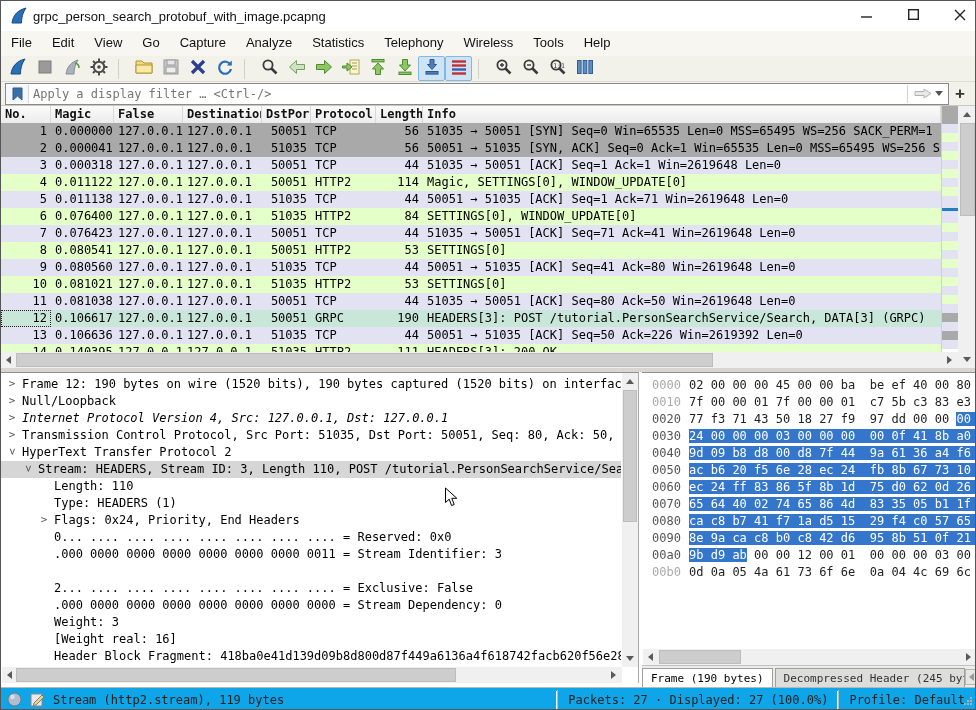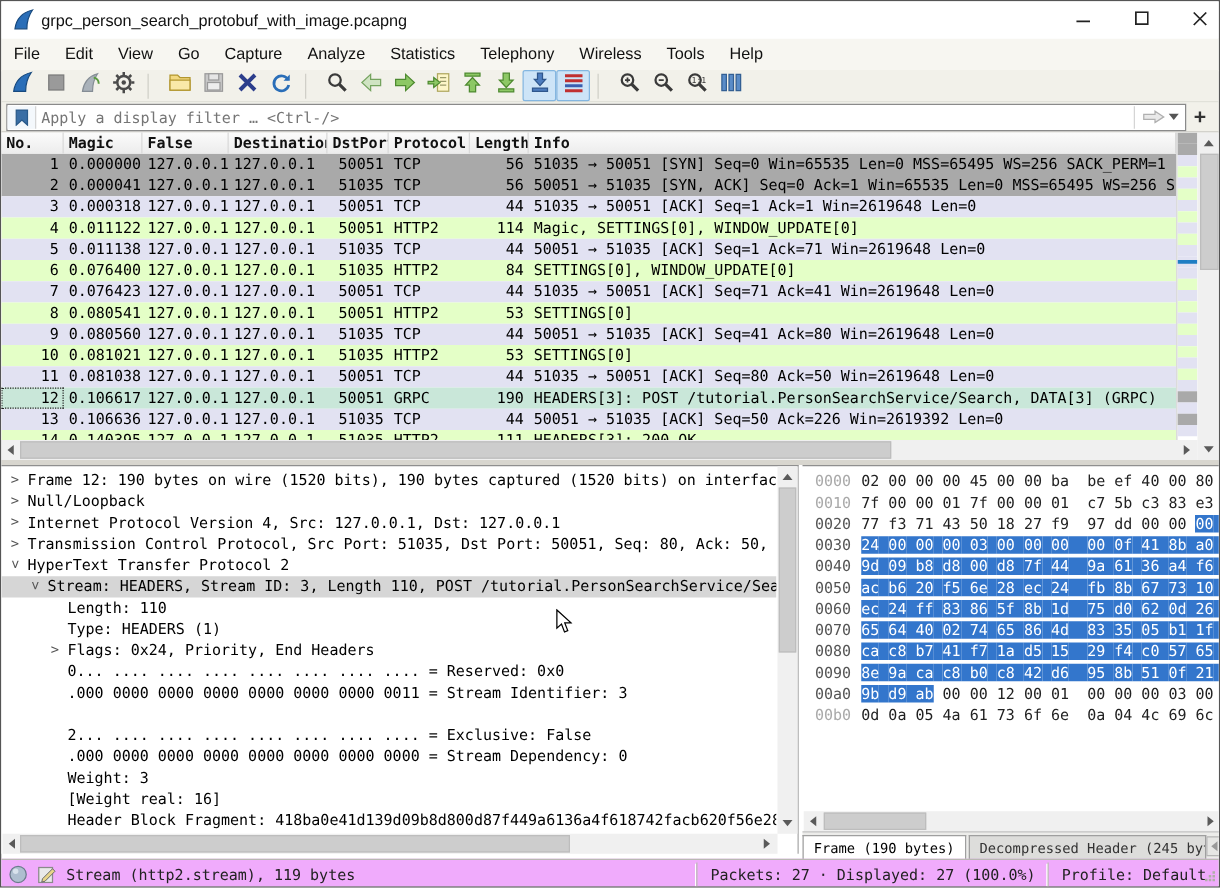--- a/index.html
+++ b/index.html
@@ -84,21 +84,21 @@
   
   .tabbar{left:641px;top:664px;width:335px;height:22px;background:#ececea;border-top:1px solid #c2c2c2;display:flex;align-items:flex-end;}
   .tab{height:20px;box-sizing:border-box;border:1px solid #9f9f9f;border-bottom:none;padding:3px 8px 0 8px;
     font-family:var(--mono);font-size:11px;white-space:pre;overflow:hidden;flex:none;}
   .tab.active{background:#fff;color:#000;}
   .tab.inactive{background:#dddddb;color:#333;margin-left:2px;}
   .tabarrows{margin-left:auto;display:flex;gap:2px;padding:0 3px 3px 0;}
   .tabarrowbtn{width:12px;height:14px;position:relative;background:#e6e6e4;border:1px solid #b5b5b5;}
 
   
-  .statusbar{left:0;top:686px;width:100%;height:24px;background:#f0abfc;border-top:1px solid #b9b8b2;
+  .statusbar{left:0;top:686px;width:100%;height:24px;background:#0ea5e9;border-top:1px solid #b9b8b2;
     display:flex;align-items:center;font-family:var(--mono);font-size:12px;color:#222;box-sizing:border-box;}
   .stleft{display:flex;align-items:center;gap:8px;padding-left:6px;flex:1;overflow:hidden;white-space:pre;}
   .stsec{border-left:1px solid #bcbcb6;box-shadow:-2px 0 0 -1px #fff;padding:3px 10px;white-space:pre;flex:none;}
   .grip{position:absolute;right:2px;bottom:2px;}
 
   .cursor{left:443px;top:486px;pointer-events:none;}
 </style>
 </head>
 <body>
 
@@ -363,21 +363,21 @@
     <span class="arr lf" style="left:5px;top:4px;"></span>
     <div class="sbthumb abs" style="left:15px;top:1px;width:697px;height:14px;"></div>
     <span class="arr rt" style="left:946px;top:4px;"></span>
   </div>
 
   <div class="abs splitter"></div>
 
   <div class="abs detailpane" id="detailpane">
       <div class="drow" style="top: 3px;"><span class="exp" style="left: 6px;">&gt;</span><span class="dtext" style="left: 21px;">Frame 12: 190 bytes on wire (1520 bits), 190 bytes captured (1520 bits) on interface</span></div>
       <div class="drow" style="top: 20px;"><span class="exp" style="left: 6px;">&gt;</span><span class="dtext" style="left: 21px; text-align: center;">Null/Loopback</span></div>
-      <div class="drow" style="top: 37px;"><span class="exp" style="left: 6px;">&gt;</span><span class="dtext" style="left: 21px;">Internet Protocol Version 4, Src: 127.0.0.1, Dst: 127.0.0.1</span></div>
+      <div class="drow" style="top: 37px;"><span class="exp" style="left: 6px;">&gt;</span><span class="dtext" style="left: 21px; font-style: italic;">Internet Protocol Version 4, Src: 127.0.0.1, Dst: 127.0.0.1</span></div>
       <div class="drow" style="top: 54px;"><span class="exp" style="left: 6px;">&gt;</span><span class="dtext" style="left: 21px;">Transmission Control Protocol, Src Port: 51035, Dst Port: 50051, Seq: 80, Ack: 50, Le</span></div>
       <div class="drow" style="top: 71px;"><span class="exp open" style="left: 6px;">&gt;</span><span class="dtext" style="left: 21px;">HyperText Transfer Protocol 2</span></div>
       <div class="drow dsel" style="top: 88px;"><span class="exp open" style="left: 22px;">&gt;</span><span class="dtext" style="left: 37px;">Stream: HEADERS, Stream ID: 3, Length 110, POST /tutorial.PersonSearchService/Sear</span></div>
       <div class="drow" style="top: 105px;"><span class="dtext" style="left: 53px;">Length: 110</span></div>
       <div class="drow" style="top: 122px;"><span class="dtext" style="left: 53px;">Type: HEADERS (1)</span></div>
       <div class="drow" style="top: 139px;"><span class="exp" style="left: 38px;">&gt;</span><span class="dtext" style="left: 53px;">Flags: 0x24, Priority, End Headers</span></div>
       <div class="drow" style="top: 156px;"><span class="dtext" style="left: 53px;">0... .... .... .... .... .... .... .... = Reserved: 0x0</span></div>
       <div class="drow" style="top: 173px;"><span class="dtext" style="left: 53px;">.000 0000 0000 0000 0000 0000 0000 0011 = Stream Identifier: 3</span></div>
       <div class="drow" style="top: 207px;"><span class="dtext" style="left: 53px;">2... .... .... .... .... .... .... .... = Exclusive: False</span></div>
       <div class="drow" style="top: 224px;"><span class="dtext" style="left: 53px;">.000 0000 0000 0000 0000 0000 0000 0000 = Stream Dependency: 0</span></div>

